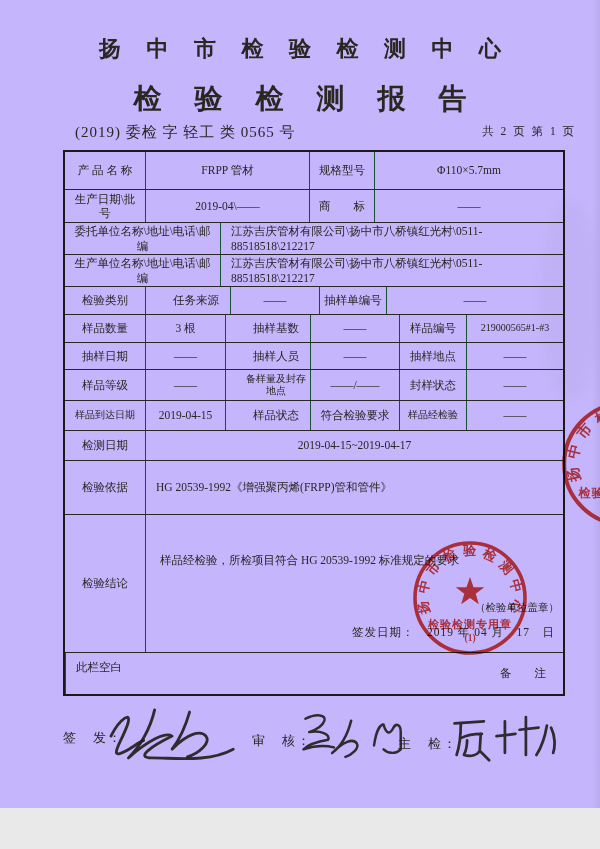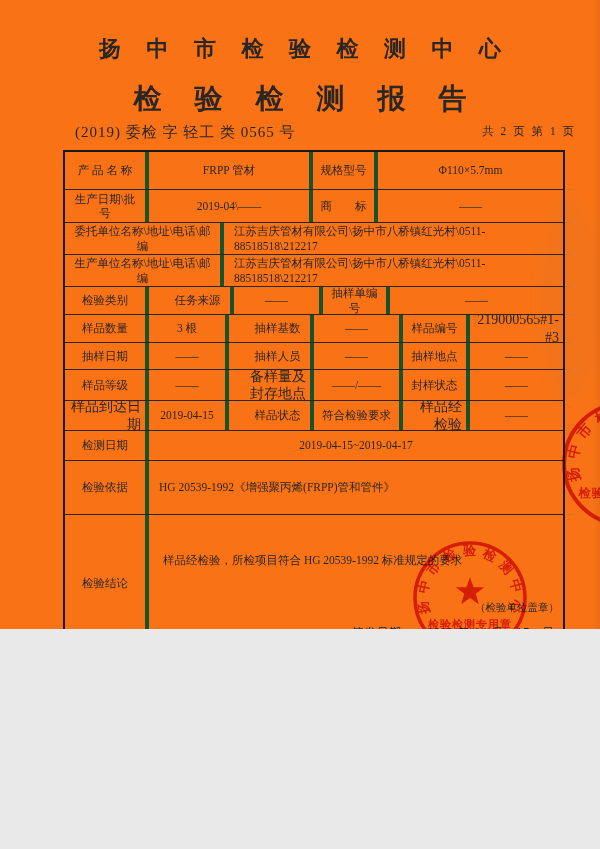--- a/index.html
+++ b/index.html
@@ -1,41 +1,41 @@
 <!DOCTYPE html>
 <html><head>
 <meta charset="utf-8">
 <style>
   html,body{margin:0;padding:0;background:#e9e9e9;}
   .page{
-    position:relative;width:600px;height:629px;margin:0 auto;
-    background:#f97316;overflow:hidden;color:#2a2622;
+    position:relative;width:600px;height:808px;margin:0 auto;
+    background:#c4b5fd;overflow:hidden;color:#2a2622;
     font-family:"Liberation Serif","DejaVu Serif",serif;
   }
   .scan-edge{position:absolute;right:0;top:0;width:8px;height:100%;
     background:linear-gradient(to right,rgba(0,0,0,0),rgba(0,0,0,0.06));}
   .smudge{position:absolute;background:rgba(120,120,120,0.05);filter:blur(6px);border-radius:50%;}
 
   .org-title{position:absolute;left:0;top:34px;width:100%;text-align:center;
     font-size:22px;font-weight:700;letter-spacing:10px;text-indent:10px;}
   .report-title{position:absolute;left:0;top:80px;width:100%;text-align:center;
     font-size:28px;font-weight:700;letter-spacing:13px;text-indent:13px;}
   .meta-left{position:absolute;left:75px;top:123px;font-size:15px;letter-spacing:1px;}
   .meta-right{position:absolute;right:24px;top:124px;font-size:11.5px;letter-spacing:2px;}
 
   .doc-table{position:absolute;left:63px;top:150px;width:502px;
     border:2px solid #1c1a18;box-sizing:border-box;background:rgba(255,255,255,0);}
   .trow{display:flex;border-top:1px solid #2a2622;}
   .trow.first{border-top:none;}
-  .cell{box-sizing:border-box;border-left:4px solid #14532d;display:flex;
+  .cell{box-sizing:border-box;border-left:1px solid #14532d;display:flex;
     align-items:center;justify-content:center;text-align:center;
     font-size:11.5px;padding:2px 4px;line-height:1.25;overflow:hidden;}
   .cell.cfirst{border-left:none;}
   .cell.left{justify-content:flex-start;text-align:left;padding-left:10px;}
-  .cell.small{font-size:14px;text-align:right;}
+  .cell.small{font-size:10px;}
   .cell.flex1{flex:1;}
   .w80{width:80px;} .w164{width:164px;} .w65{width:65px;} .w155{width:155px;}
   .w85{width:85px;padding-left:20px;} .w89{width:89px;} .w67{width:67px;}
 
   .conclusion-cell{position:relative;display:block;padding:0;}
   .conclusion-text{position:absolute;left:14px;top:38px;font-size:11.5px;}
   .seal-note{position:absolute;right:4px;top:86px;font-size:10.5px;}
   .issue-line{position:absolute;right:8px;top:110px;font-size:11.5px;letter-spacing:1px;}
 
   .sig-label{position:absolute;font-size:13px;letter-spacing:2px;}

